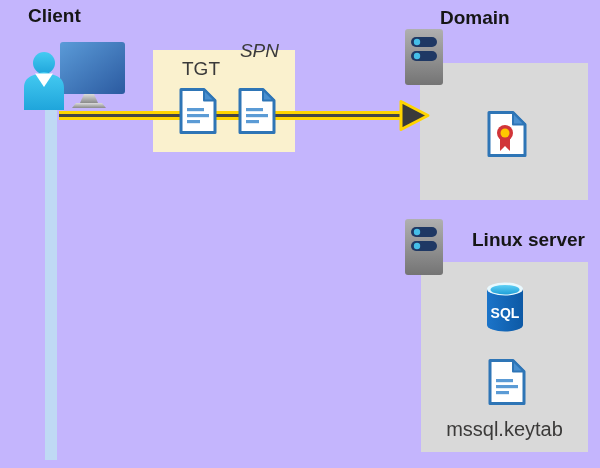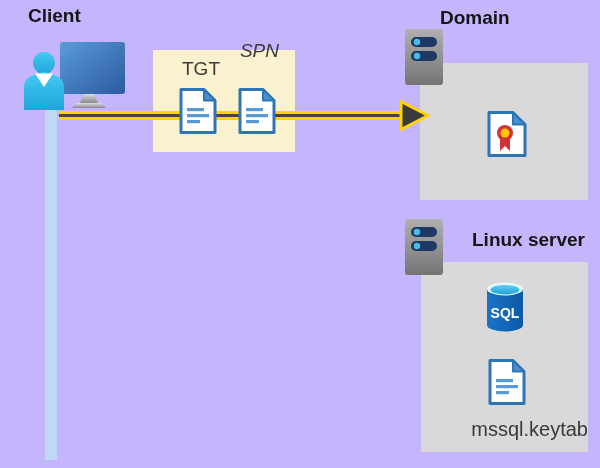--- a/index.html
+++ b/index.html
@@ -30,21 +30,21 @@
   .doc-icon    { width:42px; height:50px; z-index:3; }
   .tgt-doc { left:177px; top:86px; }
   .spn-doc { left:236px; top:86px; }
   .keytab-doc { left:486px; top:357px; }
   .server-icon { width:40px; height:58px; z-index:3; }
   .dc-server { left:404px; top:28px; }
   .ls-server { left:404px; top:218px; }
   .cert-icon { left:484px; top:109px; width:46px; height:50px; z-index:3; }
   .sql-icon  { left:485px; top:281px; width:40px; height:52px; z-index:3; }
 
-  .keytab-label { left:421px; top:418px; width:167px; text-align:right;
+  .keytab-label { left:421px; top:418px; width:167px; text-align:center;
                   font-size:20px; color:#3B3A39; z-index:3; }
 </style>
 </head>
 <body>
 
 <div class="canvas">
 
   <svg width="0" height="0" style="position:absolute" aria-hidden="true">
     <defs>
       <linearGradient id="gradMon" x1="0" y1="0" x2="1" y2="1">

